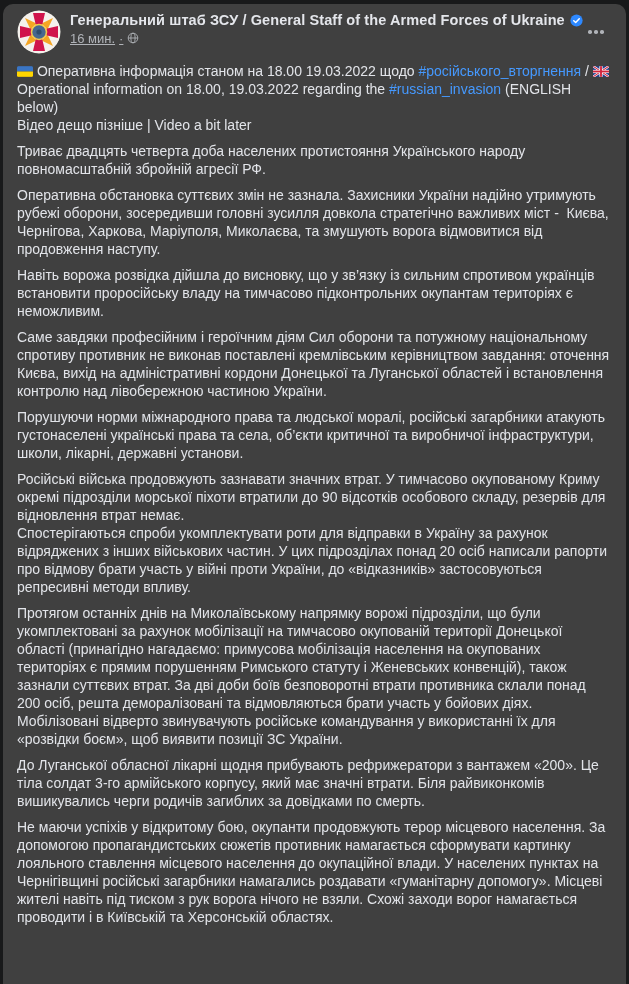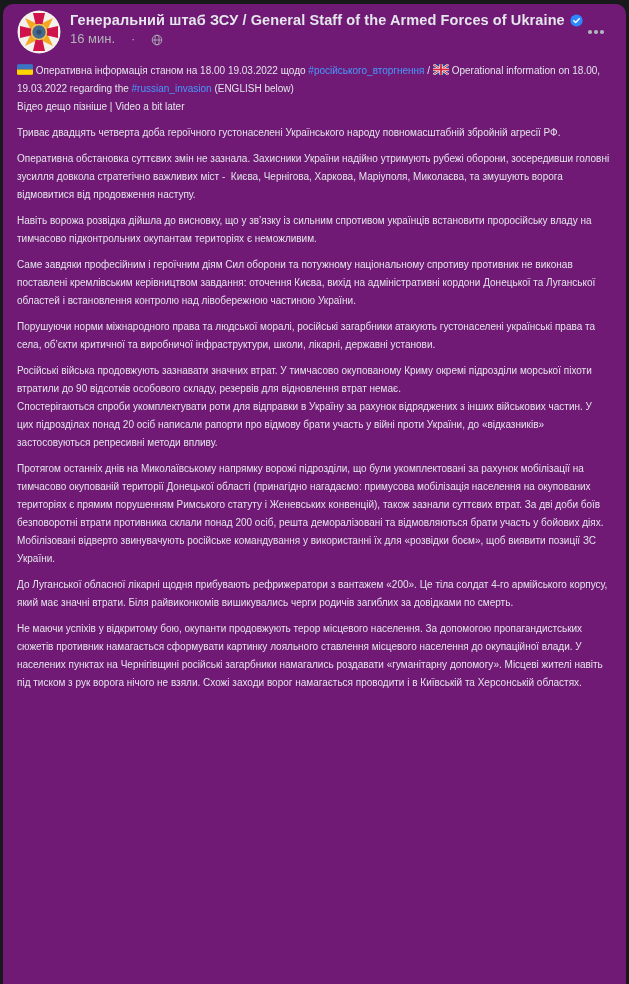--- a/index.html
+++ b/index.html
@@ -4,58 +4,58 @@
 <style>
   html,body{
     margin:0; padding:0;
     width:629px; height:984px;
     background:#18191a;
     font-family:"Liberation Sans","DejaVu Sans",sans-serif;
     overflow:hidden;
   }
   .post-card{
     position:absolute; left:3px; right:3px; top:4px; bottom:0;
-    background:#701a75;
+    background:#404040;
     border-radius:10px 10px 0 0;
     color:#e4e6eb;
     overflow:hidden;
   }
   
   .post-header{
     display:flex; align-items:flex-start;
     padding:6px 16px 4px 14px;
     position:relative;
   }
   .avatar-btn{ width:44px; height:44px; flex:0 0 44px; border-radius:50%; overflow:hidden; cursor:pointer; }
   .avatar-btn svg{ display:block; }
   .header-text{ margin-left:9px; padding-top:2px; min-width:0; }
   .title-row{ display:flex; align-items:center; white-space:nowrap; }
   .page-title{
     font-size:14.5px; font-weight:700; color:#e4e6eb; cursor:pointer;
     letter-spacing:.1px;
   }
   .verified{ margin-left:5px; display:inline-flex; flex:0 0 auto; }
   .meta-row{
-    display:flex; align-items:flex-end; gap:16px;
-    font-size:13px; color:#b0b3b8; margin-top:3px;
+    display:flex; align-items:flex-start; gap:4px;
+    font-size:13px; color:#b0b3b8; margin-top:3px;text-decoration:underline;
   }
   .meta-row .ts{ cursor:pointer; }
   .globe{ display:inline-flex; margin-top:1px; }
   .more-btn{
     position:absolute; right:14px; top:16px;
     width:32px; height:24px; border:none; background:transparent;
     display:flex; align-items:center; justify-content:center; gap:2.5px;
     border-radius:6px; cursor:pointer;
   }
   .more-btn i{ width:3.5px; height:3.5px; border-radius:50%; background:#b0b3b8; display:block; }
   
   .post-body{ padding:4px 16px 0 14px; }
   .para{
     margin:0 0 8px 0;
-    font-size:10px; line-height:18px; color:#e2e4e9;
+    font-size:14px; line-height:18px; color:#e2e4e9;
     white-space:pre-wrap;
   }
   .hashtag{ color:#4599ff; cursor:pointer; }
   .flag{
     display:inline-block; width:16px; height:11px;
     vertical-align:-1px; border-radius:1.5px; overflow:hidden;
   }
   .flag svg{ display:block; }
 </style>
 </head>
@@ -117,25 +117,25 @@
           </svg></span> Оперативна інформація станом на 18.00 19.03.2022 щодо <span class="hashtag">#російського_вторгнення</span> / <span class="flag"><svg width="16" height="11" viewBox="0 0 60 40">
             <rect width="60" height="40" fill="#24408e"></rect>
             <path d="M0,0 60,40 M60,0 0,40" stroke="#ffffff" stroke-width="9"></path>
             <path d="M0,0 60,40 M60,0 0,40" stroke="#d2243c" stroke-width="4"></path>
             <rect x="24" width="12" height="40" fill="#ffffff"></rect>
             <rect y="14" width="60" height="12" fill="#ffffff"></rect>
             <rect x="26.5" width="7" height="40" fill="#d2243c"></rect>
             <rect y="16.5" width="60" height="7" fill="#d2243c"></rect>
           </svg></span> Operational information on 18.00, 19.03.2022 regarding the <span class="hashtag">#russian_invasion</span> (ENGLISH below)<br>Відео дещо пізніше | Video a bit later</p>
 
-  <p class="para">Триває двадцять четверта доба героїчного густонаселені Українського народу повномасштабній збройній агресії РФ.</p>
+  <p class="para">Триває двадцять четверта доба населених протистояння Українського народу повномасштабній збройній агресії РФ.</p>
       <p class="para">Оперативна обстановка суттєвих змін не зазнала. Захисники України надійно утримують рубежі оборони, зосередивши головні зусилля довкола стратегічно важливих міст -  Києва, Чернігова, Харкова, Маріуполя, Миколаєва, та змушують ворога відмовитися від продовження наступу.</p>
       <p class="para">Навіть ворожа розвідка дійшла до висновку, що у зв’язку із сильним спротивом українців встановити проросійську владу на тимчасово підконтрольних окупантам територіях є неможливим.</p>
       <p class="para">Саме завдяки професійним і героїчним діям Сил оборони та потужному національному спротиву противник не виконав поставлені кремлівським керівництвом завдання: оточення Києва, вихід на адміністративні кордони Донецької та Луганської областей і встановлення контролю над лівобережною частиною України.</p>
       <p class="para">Порушуючи норми міжнародного права та людської моралі, російські загарбники атакують густонаселені українські права та села, об’єкти критичної та виробничої інфраструктури, школи, лікарні, державні установи.</p>
       <p class="para">Російські війська продовжують зазнавати значних втрат. У тимчасово окупованому Криму окремі підрозділи морської піхоти втратили до 90 відсотків особового складу, резервів для відновлення втрат немає.
 Спостерігаються спроби укомплектувати роти для відправки в Україну за рахунок відряджених з інших військових частин. У цих підрозділах понад 20 осіб написали рапорти про відмову брати участь у війні проти України, до «відказників» застосовуються репресивні методи впливу.</p>
       <p class="para">Протягом останніх днів на Миколаївському напрямку ворожі підрозділи, що були укомплектовані за рахунок мобілізації на тимчасово окупованій території Донецької області (принагідно нагадаємо: примусова мобілізація населення на окупованих територіях є прямим порушенням Римського статуту і Женевських конвенцій), також зазнали суттєвих втрат. За дві доби боїв безповоротні втрати противника склали понад 200 осіб, решта деморалізовані та відмовляються брати участь у бойових діях. Мобілізовані відверто звинувачують російське командування у використанні їх для «розвідки боєм», щоб виявити позиції ЗС України.</p>
-      <p class="para">До Луганської обласної лікарні щодня прибувають рефрижератори з вантажем «200». Це тіла солдат 4-го армійського корпусу, який має значні втрати. Біля райвиконкомів вишикувались черги родичів загиблих за довідками по смерть.</p>
+      <p class="para">До Луганської обласної лікарні щодня прибувають рефрижератори з вантажем «200». Це тіла солдат 3-го армійського корпусу, який має значні втрати. Біля райвиконкомів вишикувались черги родичів загиблих за довідками по смерть.</p>
       <p class="para">Не маючи успіхів у відкритому бою, окупанти продовжують терор місцевого населення. За допомогою пропагандистських сюжетів противник намагається сформувати картинку лояльного ставлення місцевого населення до окупаційної влади. У населених пунктах на Чернігівщині російські загарбники намагались роздавати «гуманітарну допомогу». Місцеві жителі навіть під тиском з рук ворога нічого не взяли. Схожі заходи ворог намагається проводити і в Київській та Херсонській областях.</p>
     </div>
 
 </div>
 
 </body></html>

